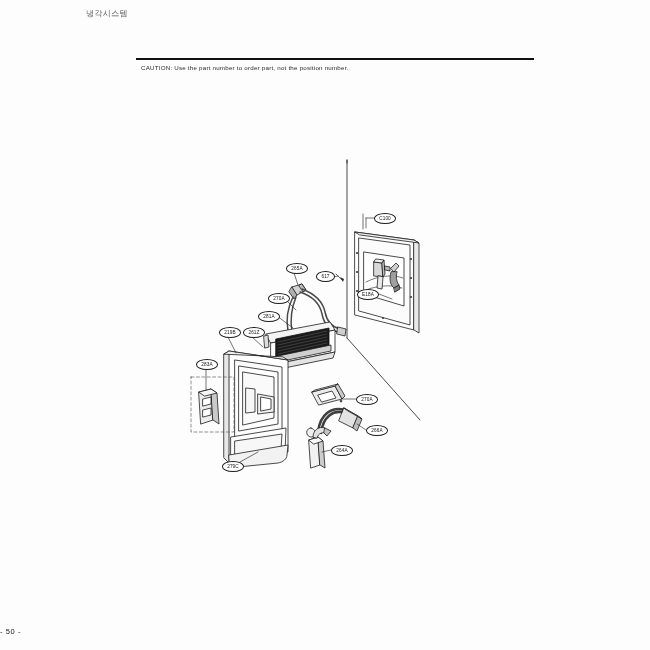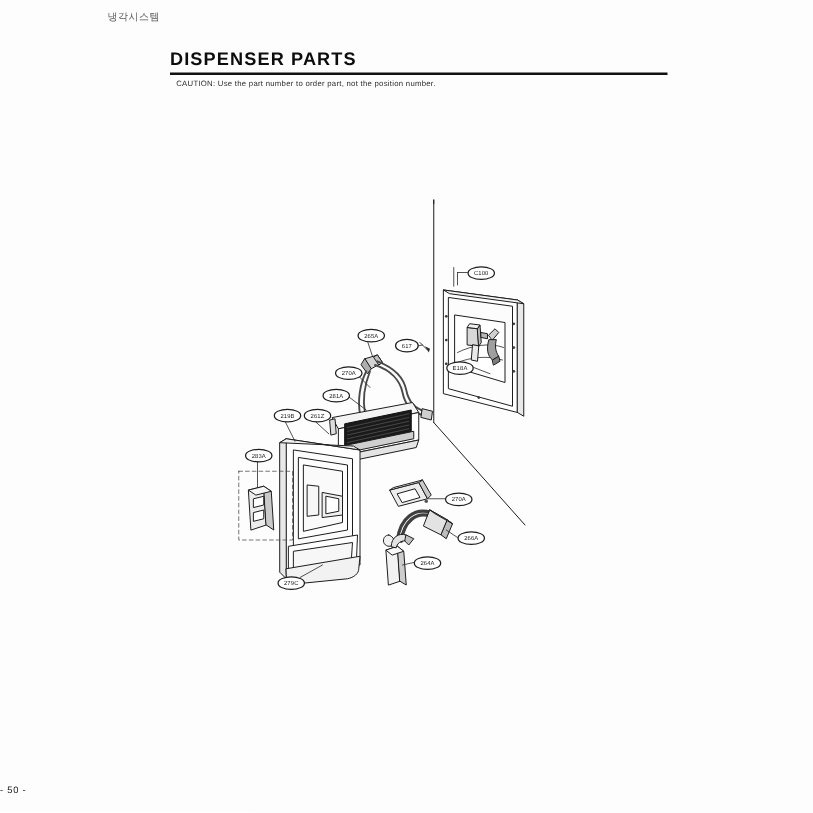--- a/index.html
+++ b/index.html
@@ -102,23 +102,20 @@
     white-space: nowrap;
   }
 </style>
 </head>
 <body>
 
 <div id="page">
 
   <div class="cjk-stamp">냉각시스템</div>
 
-  <div class="title-block">
-    <div class="title-text">DISPENSER PARTS</div>
-  </div>
   <div class="title-rule"></div>
   <div class="caution-text">CAUTION: Use the part number to order part, not the position number.</div>
 
   <svg id="drawing" viewBox="0 0 650 650">
     <g fill="none" stroke="#1d1d1d" stroke-width="0.8" stroke-linejoin="round" stroke-linecap="round">
 
       <g>
         <line x1="347" y1="160" x2="347" y2="338"></line>
         <line x1="347" y1="338" x2="420" y2="420"></line>
         <line x1="347" y1="160" x2="347" y2="163"></line>

